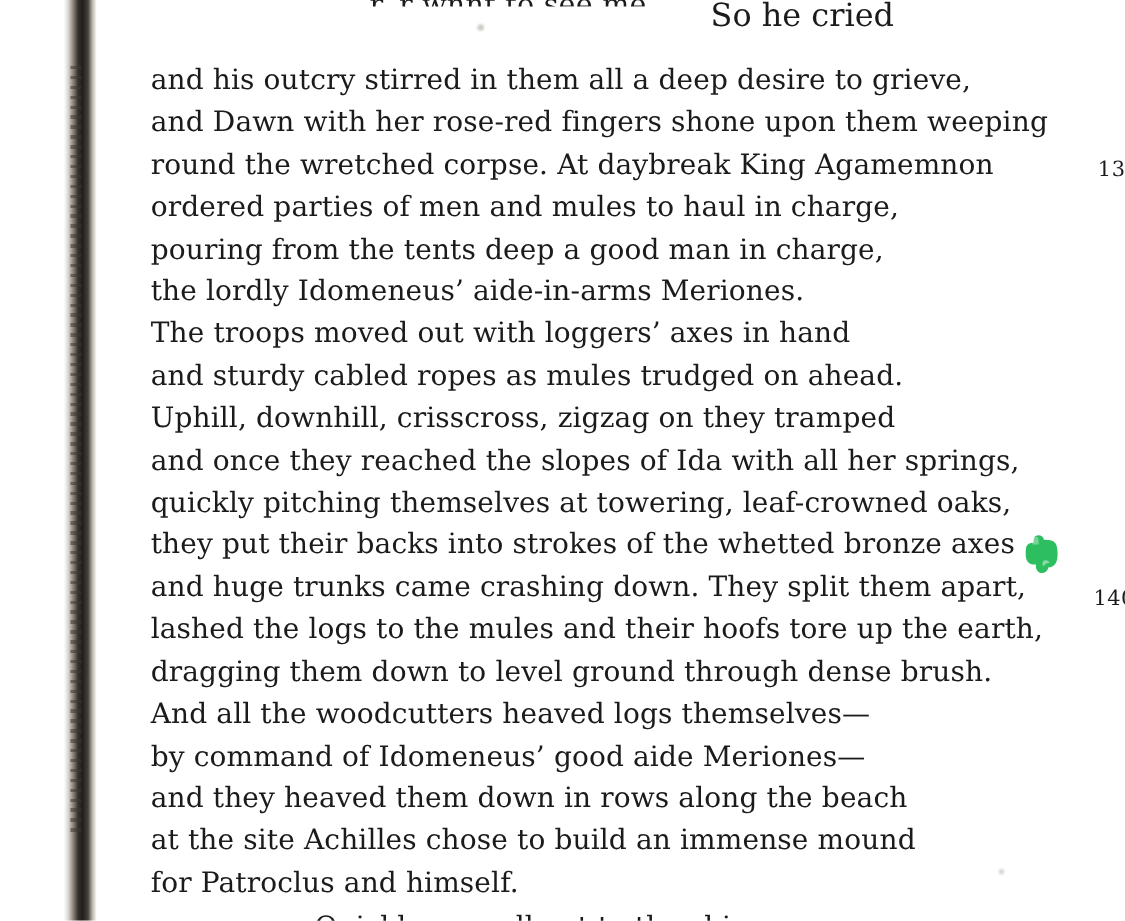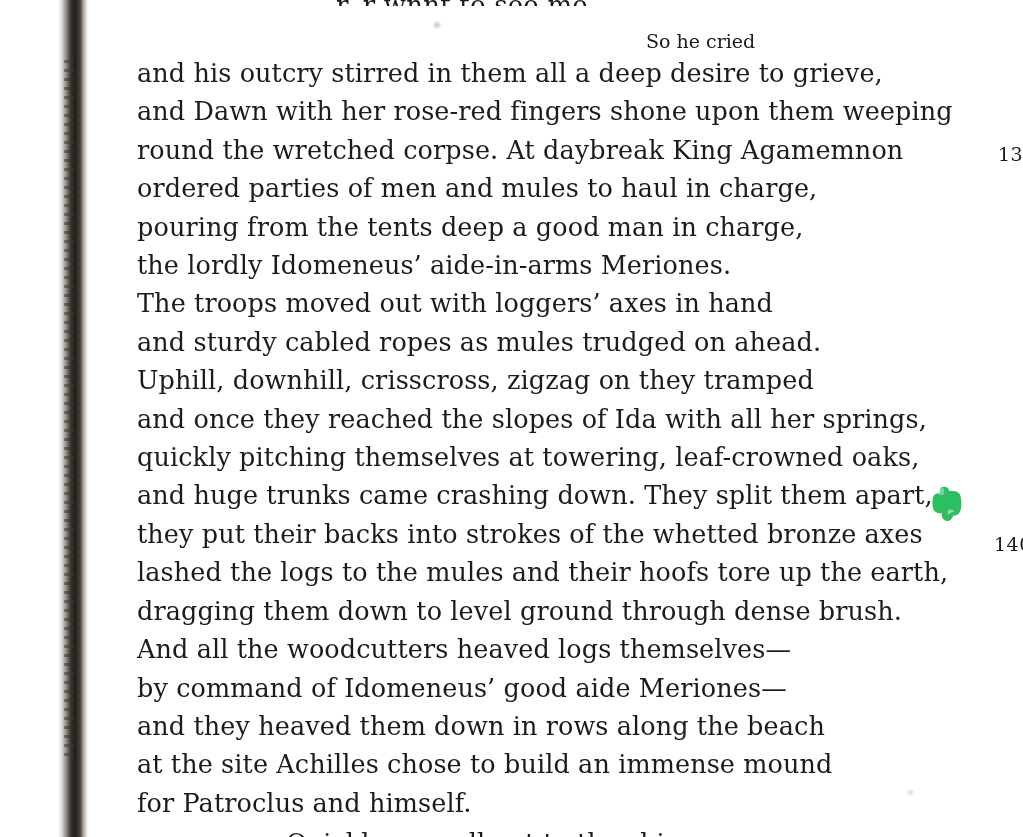--- a/index.html
+++ b/index.html
@@ -63,22 +63,22 @@
     overflow: hidden;
     font-size: 26px;
     letter-spacing: 0.2px;
     color: #1b1b1b;
     white-space: nowrap;
   }
 
   .speech-head {
     position: absolute;
     left: 610px;
-    top: 32px;
-    font-size: 19px;
+    top: 0;
+    font-size: 29px;
     line-height: 1;
     white-space: nowrap;
   }
 
   .verse {
     position: absolute;
     left: 101px;
     top: 54px;
     width: 830px;
   }
@@ -163,22 +163,22 @@
     <div class="line">and Dawn with her rose-red fingers shone upon them weeping</div>
     <div class="line">round the wretched corpse. At daybreak King Agamemnon</div>
     <div class="line">ordered parties of men and mules to haul in charge,</div>
     <div class="line">pouring from the tents deep a good man in charge,</div>
     <div class="line">the lordly Idomeneus’ aide-in-arms Meriones.</div>
     <div class="line">The troops moved out with loggers’ axes in hand</div>
     <div class="line">and sturdy cabled ropes as mules trudged on ahead.</div>
     <div class="line">Uphill, downhill, crisscross, zigzag on they tramped</div>
     <div class="line">and once they reached the slopes of Ida with all her springs,</div>
     <div class="line">quickly pitching themselves at towering, leaf-crowned oaks,</div>
+    <div class="line">they put their backs into strokes of the whetted bronze axes</div>
     <div class="line">and huge trunks came crashing down. They split them apart,</div>
-    <div class="line">they put their backs into strokes of the whetted bronze axes</div>
     <div class="line">lashed the logs to the mules and their hoofs tore up the earth,</div>
     <div class="line">dragging them down to level ground through dense brush.</div>
     <div class="line">And all the woodcutters heaved logs themselves—</div>
     <div class="line">by command of Idomeneus’ good aide Meriones—</div>
     <div class="line">and they heaved them down in rows along the beach</div>
     <div class="line">at the site Achilles chose to build an immense mound</div>
     <div class="line">for Patroclus and himself.</div>
   </div>
 
   <div class="numbers">

